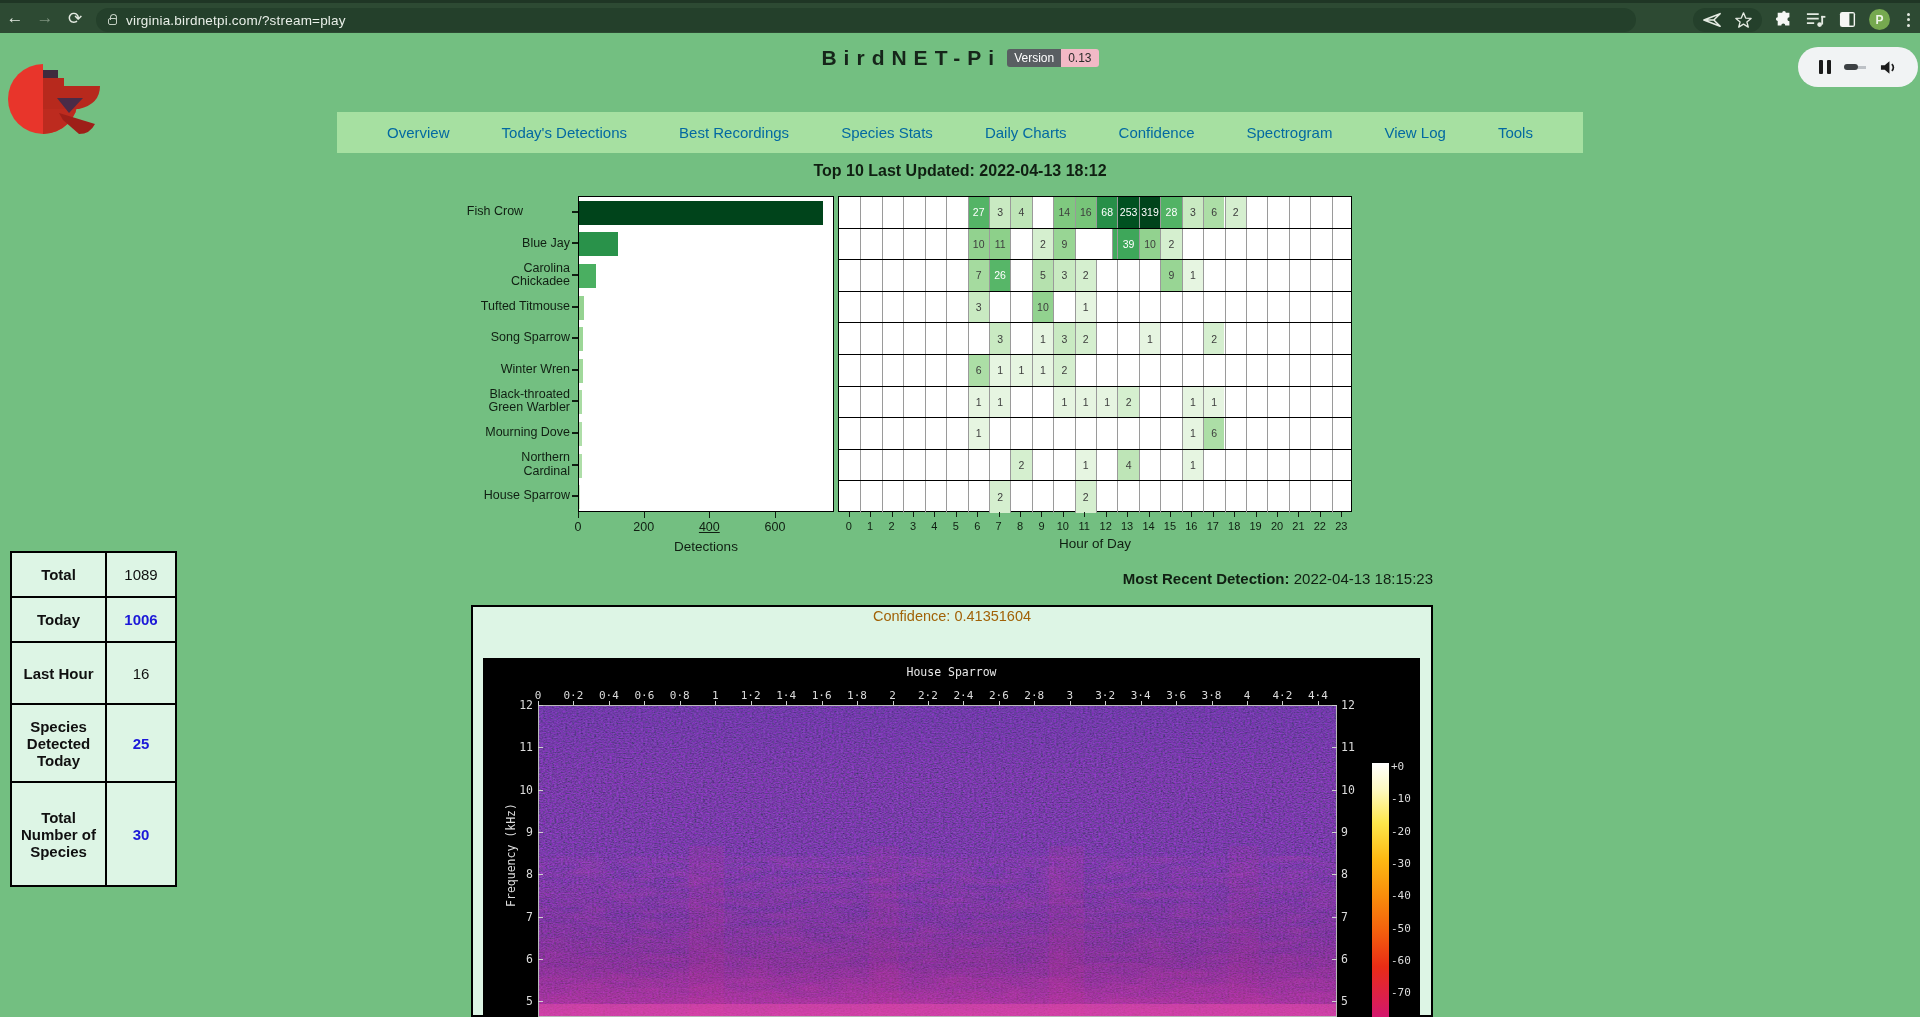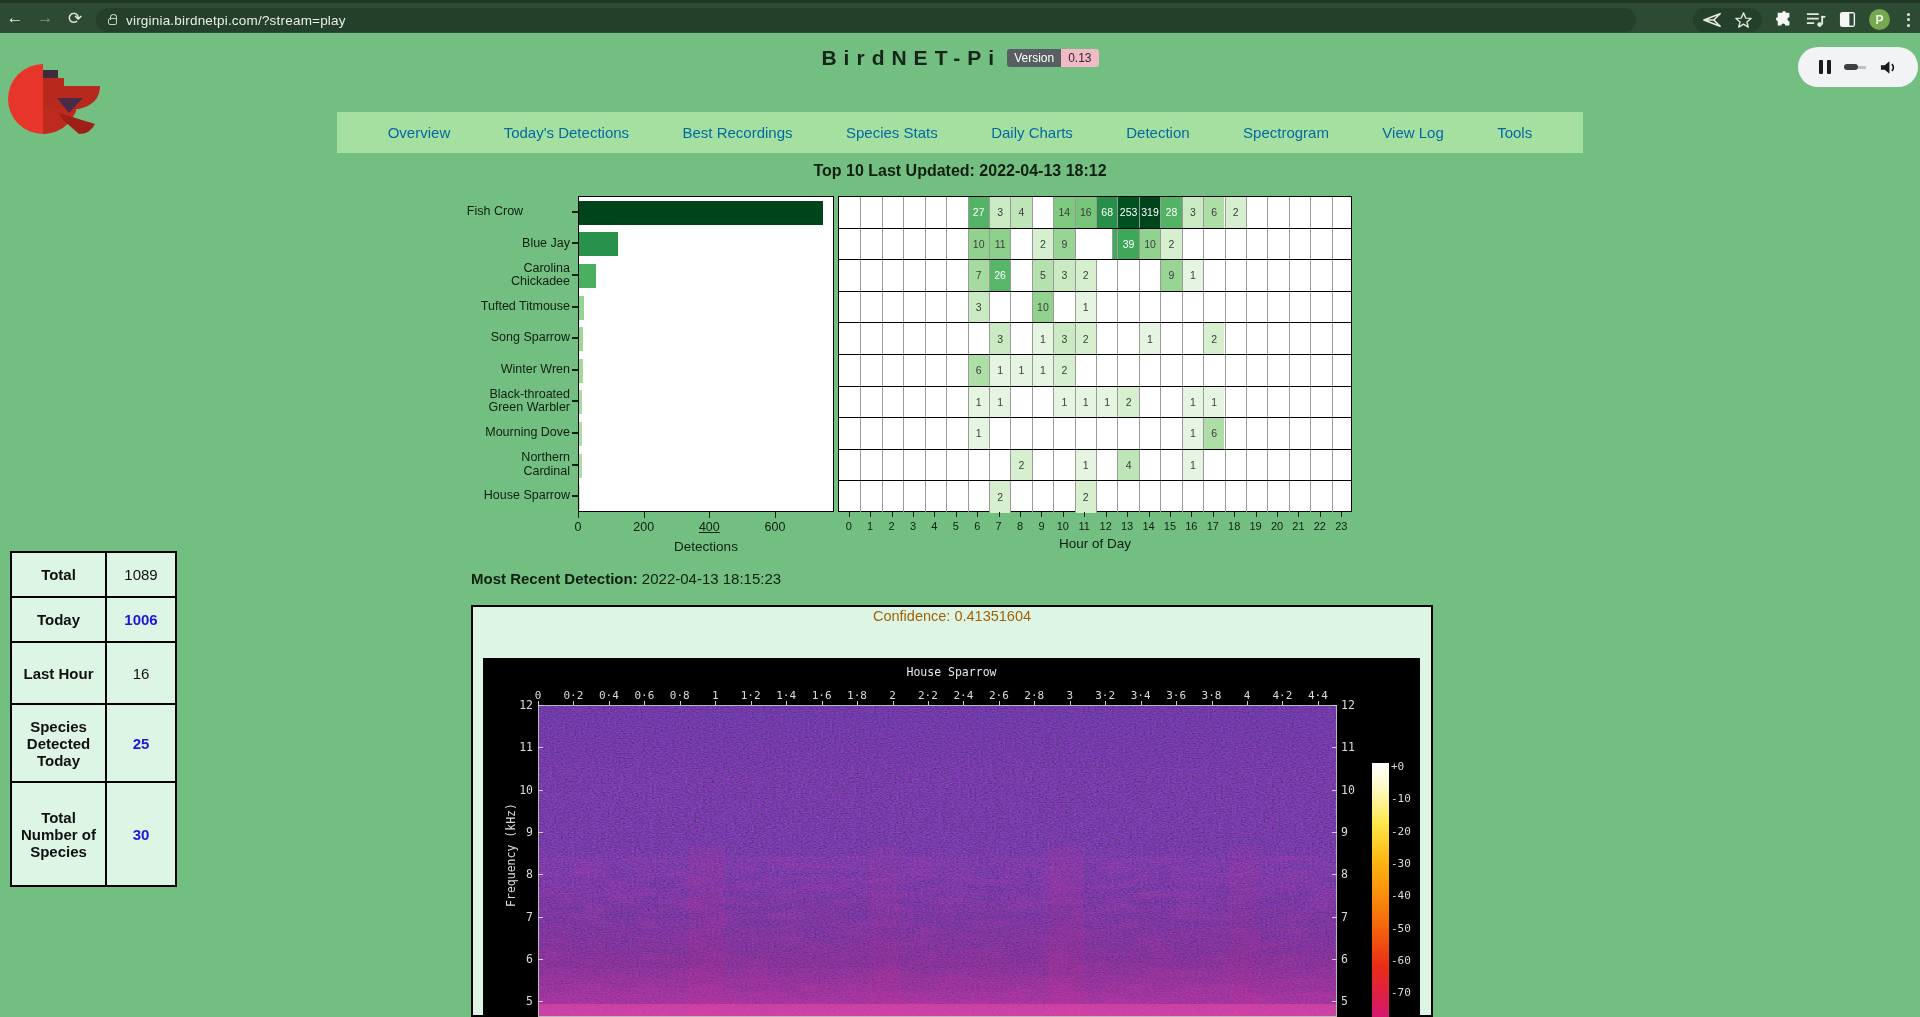--- a/index.html
+++ b/index.html
@@ -57,21 +57,21 @@
   .hm-cell.first { border-left:none; }
 
   
   .stats { position:absolute; left:10px; top:551px; border-collapse:collapse; }
   .stats td { border:2px solid #000; background:#ddf5e5; text-align:center; vertical-align:middle; font-size:15px; color:#101010; }
   .stats td.lbl { width:95px; font-weight:bold; padding:0 6px; }
   .stats td.val { width:70px; }
   .stats td.val.link { color:#1b18d8; font-weight:bold; cursor:pointer; }
 
   
-  .recent { position:absolute; left:471px; top:570px; width:962px; text-align:left; font-size:15px; color:#101f12; }
+  .recent { position:absolute; left:471px; top:570px; width:962px; text-align:right; font-size:15px; color:#101f12; }
   .recent b { font-weight:bold; }
   .panel { position:absolute; left:471px; top:605px; width:962px; height:412px; background:#ddf5e5; border:2px solid #000; }
   .panel-line1 { margin-top:7px; text-align:center; font-size:15.5px; font-weight:bold; color:#1b18d8; }
   .panel-line1 .sci { font-weight:normal; font-style:italic; margin-left:10px; }
   .panel-line2 { text-align:center; font-size:14.5px; color:#a16207; margin-top:1px; }
 
   
   .specbox { position:absolute; left:10px; top:51px; width:937px; height:360px; background:#000; overflow:hidden; }
   .spec-title { position:absolute; left:0; top:7px; width:100%; text-align:center; color:#e8e8e8; font-family:"DejaVu Sans Mono", monospace; font-size:11.5px; }
   .spec-xt { position:absolute; top:31px; color:#dcdcdc; font-family:"DejaVu Sans Mono", monospace; font-size:11px; transform:translateX(-50%); }
@@ -168,21 +168,21 @@
       <path d="M12.5 4 a4.5 4.5 0 0 1 0 7" fill="none" stroke="#1a1a1a" stroke-width="1.8"></path>
     </svg>
 </div>
 
 <div class="navbar" id="navbar">
     <div class="nav-item">Overview</div>
     <div class="nav-item">Today's Detections</div>
     <div class="nav-item">Best Recordings</div>
     <div class="nav-item">Species Stats</div>
     <div class="nav-item">Daily Charts</div>
-    <div class="nav-item">Detection</div>
+    <div class="nav-item">Confidence</div>
     <div class="nav-item">Spectrogram</div>
     <div class="nav-item">View Log</div>
     <div class="nav-item">Tools</div>
   </div>
 
 <div class="chart-title">
   <span>Top 10 Last Updated:</span>
   <span style="font-weight:bold;">2022-04-13 18:12</span>
 </div>
 

